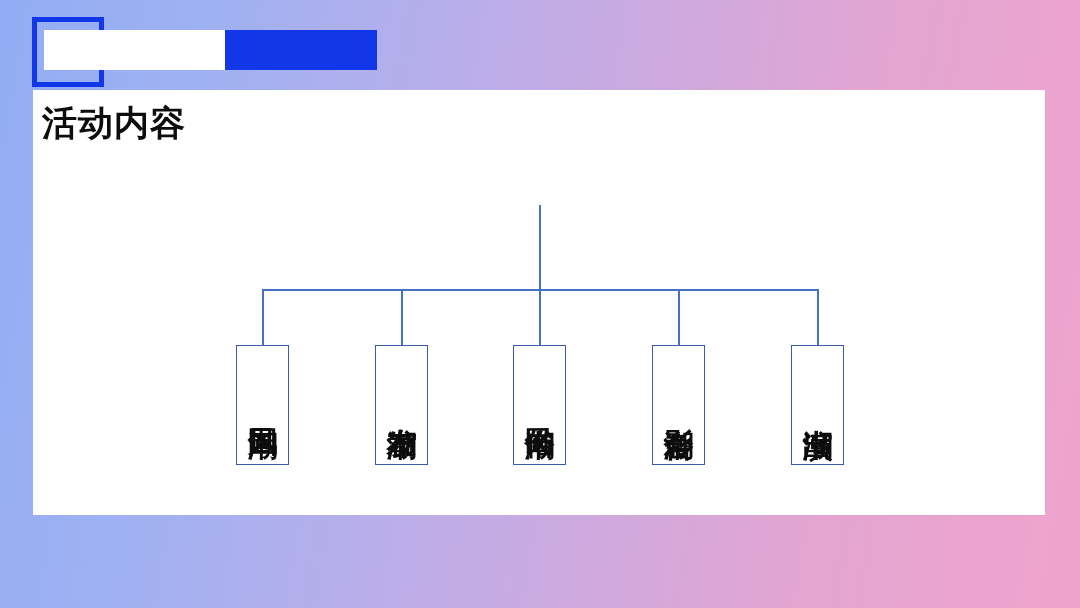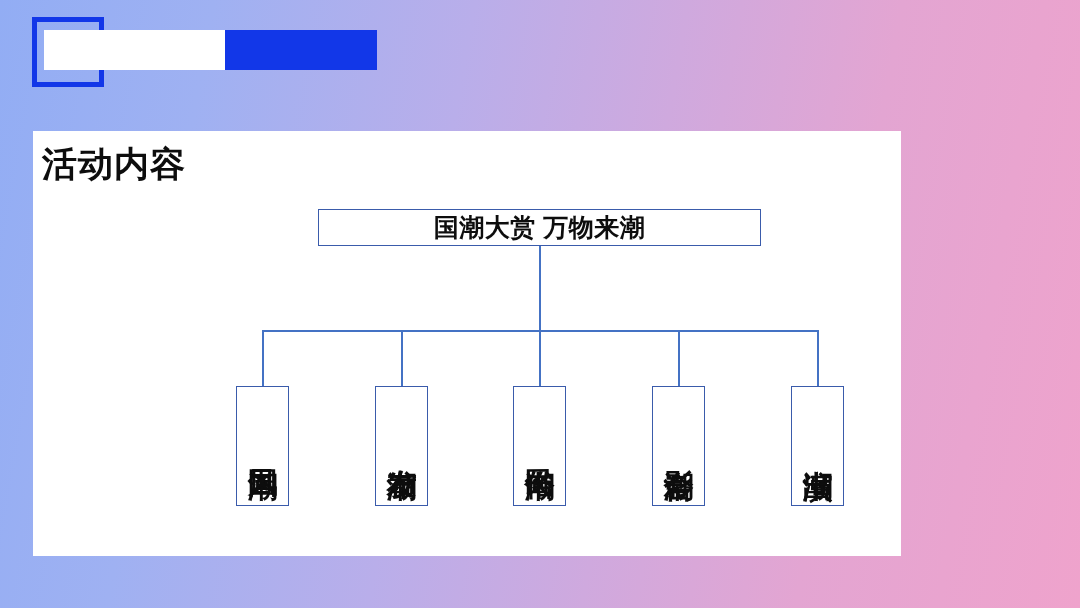--- a/index.html
+++ b/index.html
@@ -46,24 +46,23 @@
     width: 152px;
     height: 40px;
     background: #1237e8;
   }
 
   
   .panel {
     position: absolute;
     left: 33px;
     top: 90px;
-    width: 868px;
+    width: 1012px;
     height: 425px;
     background: #ffffff;
-    margin-top: 41px;
   }
 
   .panel-title {
     position: absolute;
     left: 9px;
     top: 12px;
     font-size: 35px;
     font-weight: bold;
     color: #0d0d0d;
     letter-spacing: 1px;
@@ -139,23 +138,20 @@
   <div class="deco-outline"></div>
   <div class="deco-white-bar"></div>
   <div class="deco-blue-bar"></div>
 
   <div class="panel">
 
     <div class="panel-title">活动内容</div>
 
     <div class="chart">
 
-      <div class="root-box">
-        <span class="root-label">国潮大赏 万物来潮</span>
-      </div>
 
       <div class="connector conn-v" style="left:506px; top:115px; height:85px;"></div>
 
       <div class="connector conn-h" style="left:229px; top:199px; width:556px;"></div>
 
       <div class="connector conn-v" style="left:229px; top:199px; height:57px;"></div>
       <div class="connector conn-v" style="left:368px; top:199px; height:57px;"></div>
       <div class="connector conn-v" style="left:506px; top:199px; height:57px;"></div>
       <div class="connector conn-v" style="left:645px; top:199px; height:57px;"></div>
       <div class="connector conn-v" style="left:784px; top:199px; height:57px;"></div>

